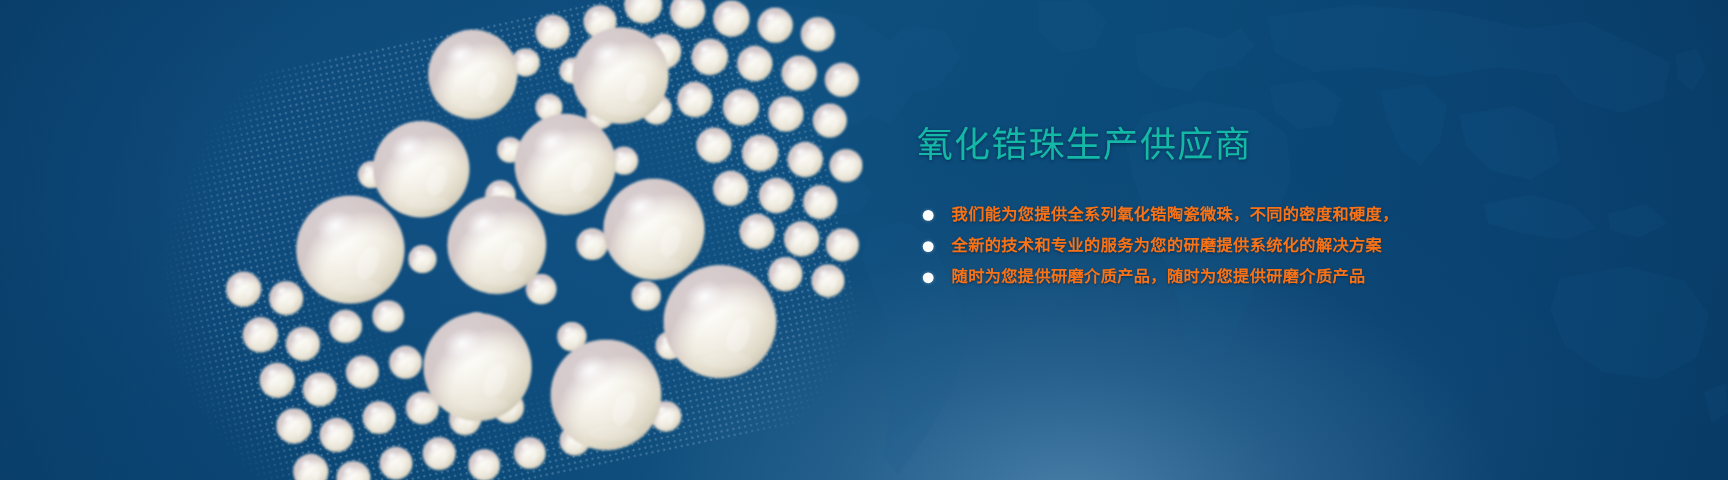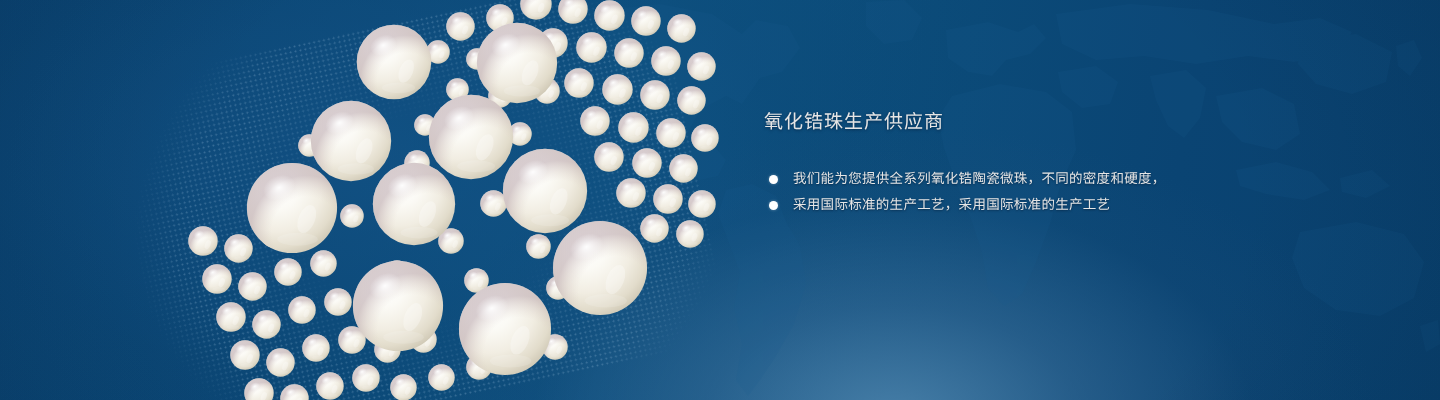--- a/index.html
+++ b/index.html
@@ -76,37 +76,38 @@
   }
   .beads svg{ width:100%; height:100%; display:block; overflow:visible; }
 
   
   .copy{
     position:absolute;
     left:764px; top:104px;
     width:470px;
   }
   .headline{
-    color:#e5e5e5;
-    font-size:19px;
+    color:#14b8a6;
+    font-size:30px;
     line-height:36px;
     letter-spacing:1px;
     font-weight:400;
     text-shadow:0 1px 3px rgba(0,20,45,.55);
     white-space:nowrap;
   }
   .bullets{ margin-top:28px; list-style:none; }
   .bullet{
     position:relative;
     padding-left:29px;
-    color:#e5e5e5;
+    color:#f97316;
     font-size:13.5px;
     line-height:22px;
     letter-spacing:.3px;
     text-shadow:0 1px 2px rgba(0,18,40,.55);
+    font-weight:bold;
   }
   .bullet + .bullet{ margin-top:4px; }
   .dot{
     position:absolute;
     left:5px; top:7px;
     width:9px; height:9px;
     border-radius:50%;
     background:#ffffff;
     box-shadow:0 0 3px rgba(255,255,255,.35);
   }
@@ -298,22 +299,26 @@
 
     <div class="headline">氧化锆珠生产供应商</div>
 
     <ul class="bullets">
 
       <li class="bullet">
         <span class="dot"></span>
         <span class="bullet-line">我们能为您提供全系列氧化锆陶瓷微珠，不同的密度和硬度，</span>
       </li>
 
-
       <li class="bullet">
         <span class="dot"></span>
-        <span class="bullet-line">采用国际标准的生产工艺，采用国际标准的生产工艺</span>
+        <span class="bullet-line">全新的技术和专业的服务为您的研磨提供系统化的解决方案</span>
+      </li>
+
+      <li class="bullet">
+        <span class="dot"></span>
+        <span class="bullet-line">随时为您提供研磨介质产品，随时为您提供研磨介质产品</span>
       </li>
 
     </ul>
   </div>
 
 </div>
 
 </body></html>

